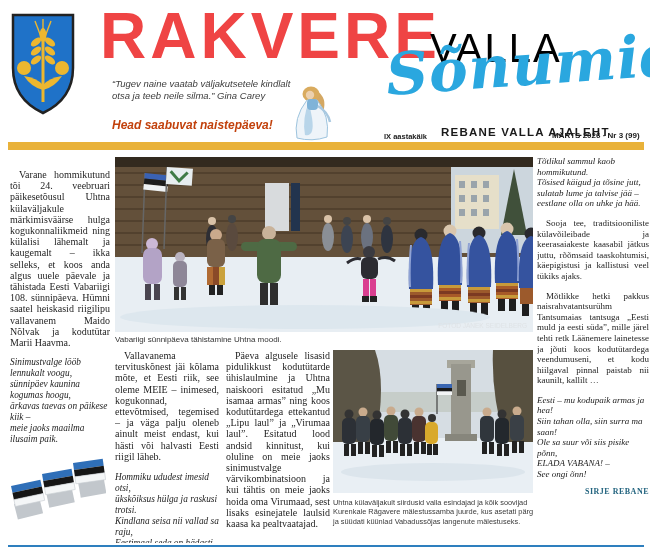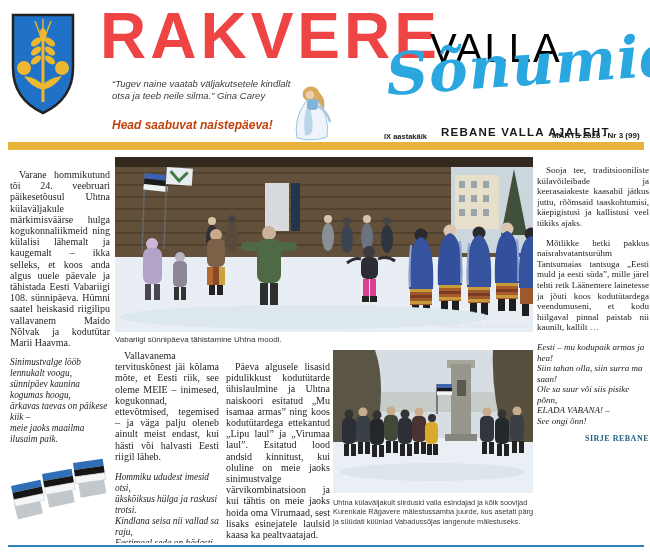--- a/index.html
+++ b/index.html
@@ -28,21 +28,21 @@
   .gold-bar{position:absolute;left:8px;top:142px;width:636px;height:8px;background:#e9b23a;}
   
   .poem{font-style:italic;white-space:pre-line;font-size:9.3px;line-height:11px;color:#222;}
   .para{text-align:justify;text-indent:9px;font-size:10px;line-height:11.2px;color:#1e1e1e;margin-top:9px;}
   .col1{position:absolute;left:10px;top:160px;width:100px;height:290px;overflow:hidden;}
   .col1 .poem{margin-bottom:9px;}
   .flags{position:absolute;left:10px;top:458px;width:96px;height:66px;}
   .col2{position:absolute;left:115px;top:350px;width:104px;height:193px;overflow:hidden;}
   .col2 .poem{margin-top:10px;}
   .col3{position:absolute;left:226px;top:350px;width:104px;height:193px;overflow:hidden;}
-  .col3 .para{margin-top:11px;}
+  .col3 .para{margin-top:0;}
   .colR{position:absolute;left:537px;top:156px;width:112px;height:390px;overflow:hidden;}
   .colR .poem{font-size:9px;line-height:10.6px;}
   .colR .para{font-size:9px;line-height:10.6px;}
   .colR .poem.second{margin-top:9px;}
   .byline{margin-top:7px;text-align:right;font-family:Liberation Serif, serif;
         font-weight:bold;font-size:8px;letter-spacing:.5px;color:#23647f;}
   
   .main-photo{position:absolute;left:115px;top:157px;width:418px;height:175px;}
   .caption1{position:absolute;left:115px;top:335px;width:320px;font-family:"Liberation Sans",sans-serif;
         font-size:8px;color:#333;}
@@ -372,20 +372,24 @@
           <rect x="1" y="30" width="5" height="12" fill="#222"></rect>
           <rect x="8" y="30" width="5" height="12" fill="#222"></rect>
         </g>
     </g>
     <ellipse cx="100" cy="122" rx="92" ry="9" fill="#dce5ec"></ellipse>
   </svg>
 
   <div class="caption2">Uhtna külaväljakult siirdusid valla esindajad ja kõik soovijad Kurenkale Rägavere mälestussamba juurde, kus asetati pärg ja süüdati küünlad Vabadussõjas langenute mälestuseks.</div>
 
   <div class="colR">
+    <div class="poem">Tõtlikul sammul kaob hommikutund.
+Tõsised käigud ja tõsine jutt,
+sulatab lume ja talvise jää –
+eestlane olla on uhke ja hää.</div>
     <div class="para">Sooja tee, traditsiooniliste külavõileibade ja keerasaiakeste kaasabil jätkus juttu, rõõmsaid taaskohtumisi, käepigistusi ja kallistusi veel tükiks ajaks.</div>
     <div class="para">Mõtlikke hetki pakkus naisrahvatantsurühm Tantsumaias tantsuga „Eesti muld ja eesti süda”, mille järel tehti retk Läänemere lainetesse ja jõuti koos kodutütardega veendumuseni, et kodu hiilgaval pinnal paistab nii kaunilt, kallilt …</div>
     <div class="poem second">Eesti – mu kodupaik armas ja hea!
 Siin tahan olla, siin surra ma saan!
 Ole sa suur või siis pisike põnn,
 ELADA VABANA! –
 See ongi õnn!</div>
     <div class="byline">SIRJE REBANE</div>
   </div>
 

